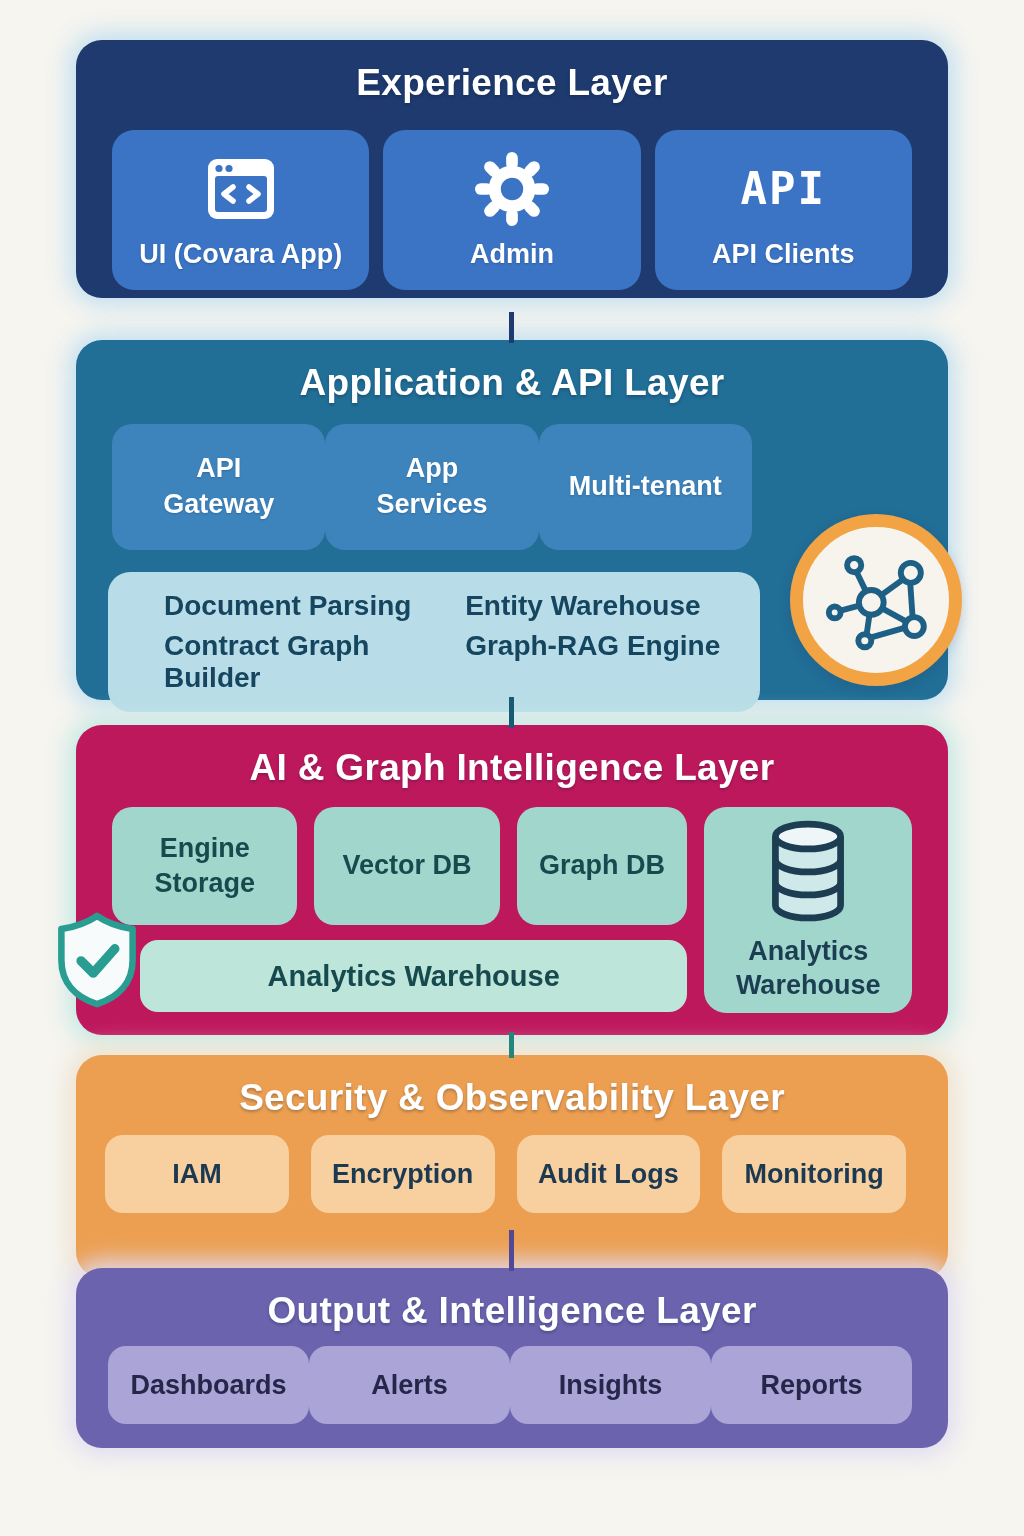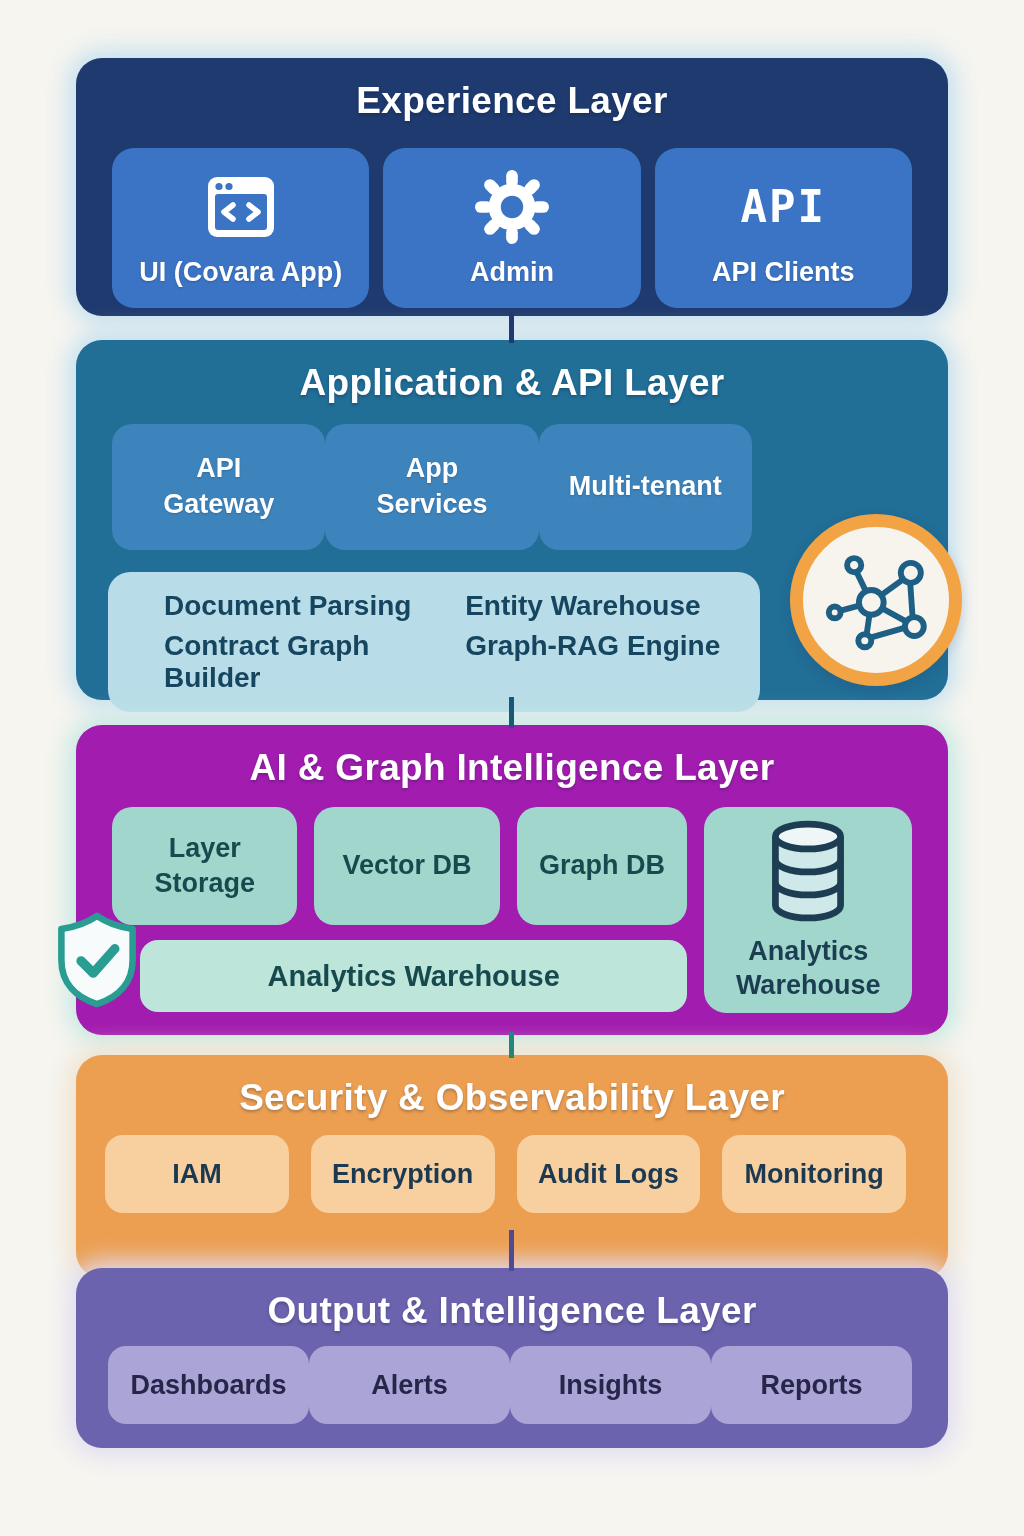--- a/index.html
+++ b/index.html
@@ -8,21 +8,21 @@
     background:#f6f5f0;
     font-family:"Liberation Sans",sans-serif;
   }
   .panel{position:absolute;left:76px;width:872px;border-radius:26px;box-sizing:border-box;}
   .panel-title{
     color:#ffffff;font-weight:700;font-size:37px;text-align:center;
     letter-spacing:.3px;margin:0;padding-top:22px;
     text-shadow:0 2px 3px rgba(10,25,50,.28);
   }
   
-  #p1{top:58px;height:258px;background:#1e3a6e;box-shadow:0 0 22px 8px rgba(191,222,240,.9);}
+  #p1{top:40px;height:258px;background:#1e3a6e;box-shadow:0 0 22px 8px rgba(191,222,240,.9);}
   .exp-cards{display:flex;gap:14px;margin:18px 36px 0;}
   .exp-card{
     flex:1;height:160px;background:#3b74c4;border-radius:22px;
     display:flex;flex-direction:column;align-items:center;justify-content:center;gap:12px;margin-top:8px;
   }
   .icon-slot{height:76px;display:flex;align-items:center;justify-content:center;}
   .exp-label{color:#ffffff;font-size:27px;font-weight:700;text-shadow:0 1px 2px rgba(10,25,50,.25);}
   .api-glyph{font-family:"DejaVu Sans Mono",monospace;font-weight:700;font-size:44px;color:#ffffff;letter-spacing:2px;}
   
   #p2{top:340px;height:360px;background:#216e96;box-shadow:0 0 22px 8px rgba(191,222,240,.9);}
@@ -39,21 +39,21 @@
     display:grid;grid-template-columns:1.08fr 1fr;row-gap:8px;
     color:#16455f;font-size:28px;font-weight:700;
   }
   .network-badge{
     position:absolute;right:-14px;bottom:14px;width:146px;height:146px;
     background:#f7f4ee;border:13px solid #f2a444;border-radius:50%;
     display:flex;align-items:center;justify-content:center;
     box-shadow:0 4px 12px rgba(30,58,110,.18);
   }
   
-  #p3{top:725px;height:310px;background:#a21caf;box-shadow:0 0 22px 8px rgba(193,231,225,.95);}
+  #p3{top:725px;height:310px;background:#be185d;box-shadow:0 0 22px 8px rgba(193,231,225,.95);}
   .ai-grid{
     display:grid;grid-template-columns:1fr 1fr .92fr 1.12fr;grid-template-rows:118px auto;
     column-gap:17px;row-gap:15px;margin:18px 36px 0;
   }
   .ai-card{
     background:#a0d6cb;border-radius:20px;
     display:flex;align-items:center;justify-content:center;text-align:center;
     color:#174a4e;font-size:27px;font-weight:700;line-height:1.3;padding:0 14px;
   }
   .ai-bar{
@@ -172,21 +172,21 @@
             <circle cx="165" cy="145" r="16"></circle>
           </g>
         </svg>
       </span>
     </div>
   </section>
 
   <section class="panel" id="p3">
     <h2 class="panel-title">AI &amp; Graph Intelligence Layer</h2>
     <div class="ai-grid">
-      <div class="ai-card">Layer Storage</div>
+      <div class="ai-card">Engine Storage</div>
       <div class="ai-card">Vector DB</div>
       <div class="ai-card">Graph DB</div>
       <div class="ai-side">
         <span style="line-height:0;">
           <svg width="92" height="108" viewBox="0 0 96 112" aria-hidden="true">
             <path d="M14 20 v72 a34 13 0 0 0 68 0 v-72" fill="#cfe8ea" stroke="#1d3e52" stroke-width="7" stroke-linejoin="round"></path>
             <ellipse cx="48" cy="20" rx="34" ry="13" fill="#eef6f7" stroke="#1d3e52" stroke-width="7"></ellipse>
             <path d="M14 44 a34 13 0 0 0 68 0" fill="none" stroke="#1d3e52" stroke-width="7"></path>
             <path d="M14 68 a34 13 0 0 0 68 0" fill="none" stroke="#1d3e52" stroke-width="7"></path>
           </svg>

